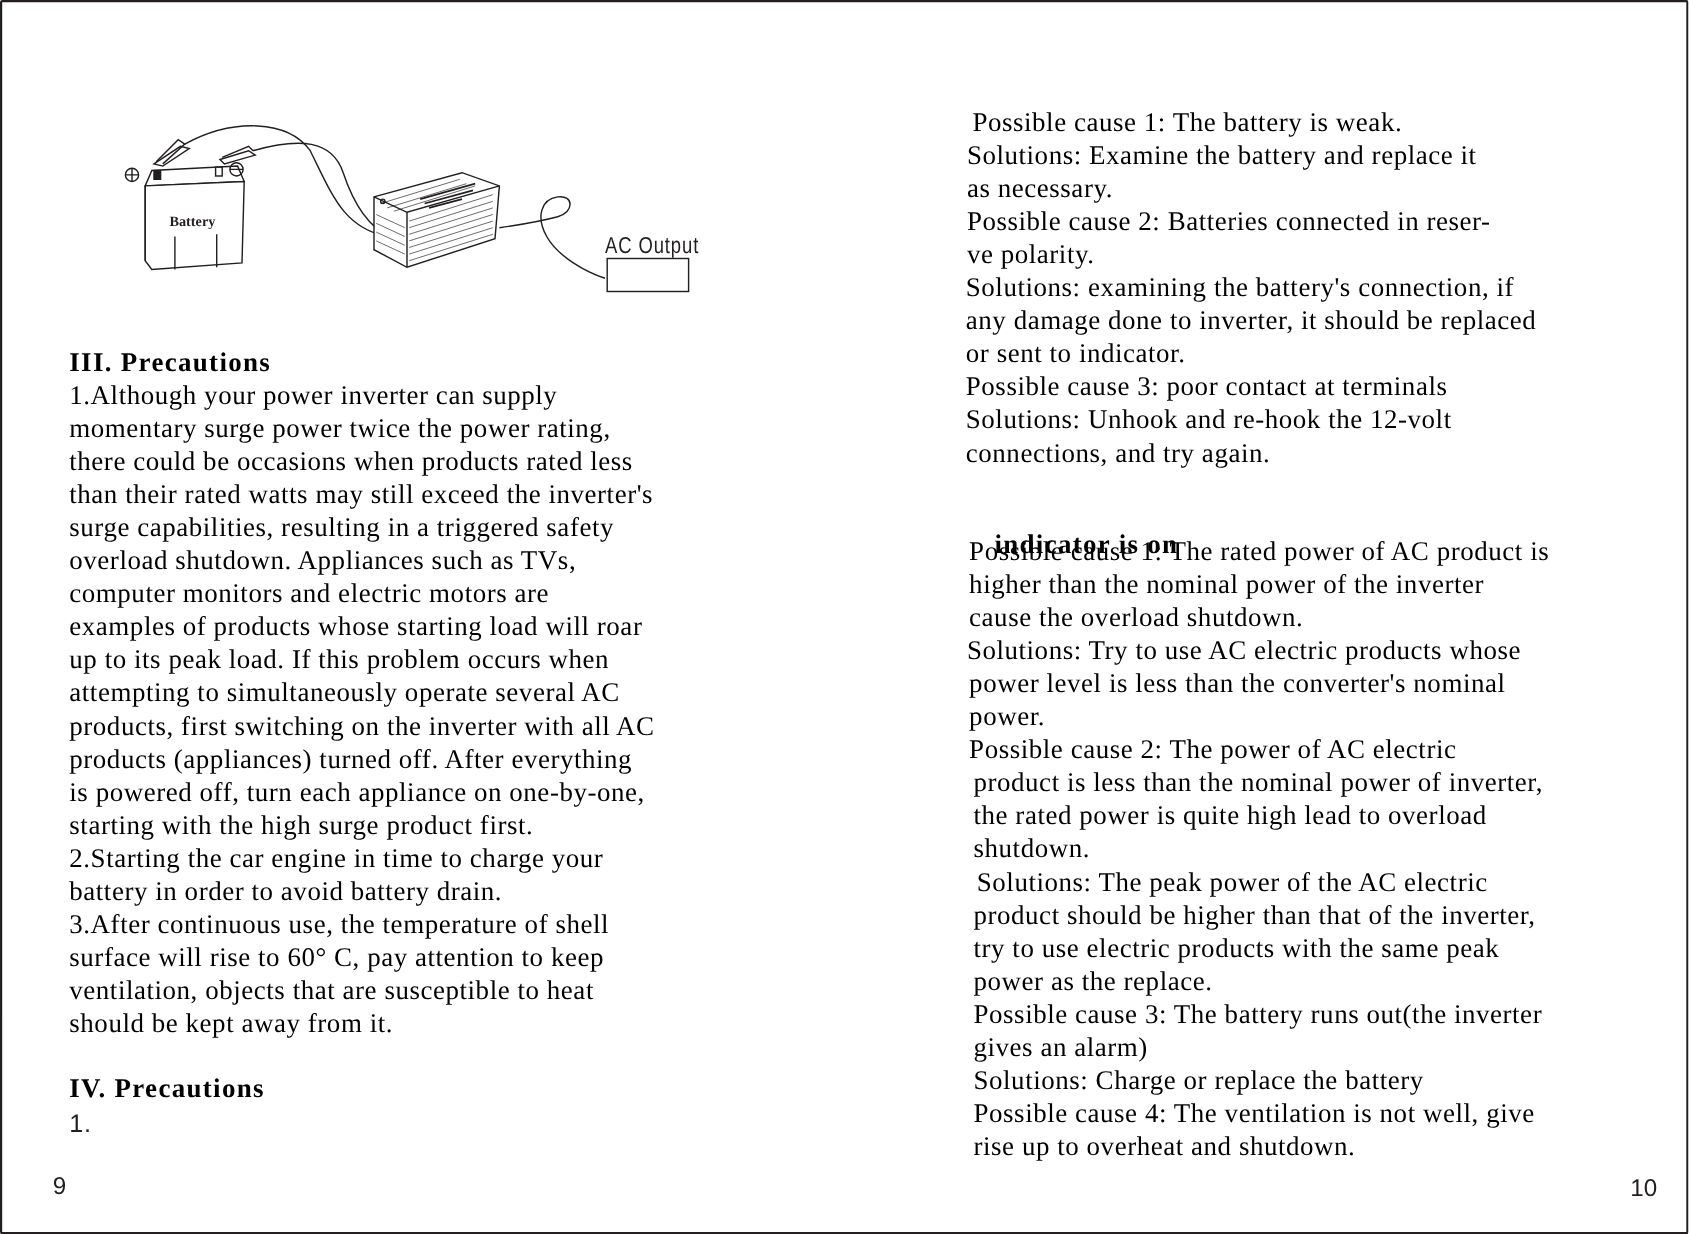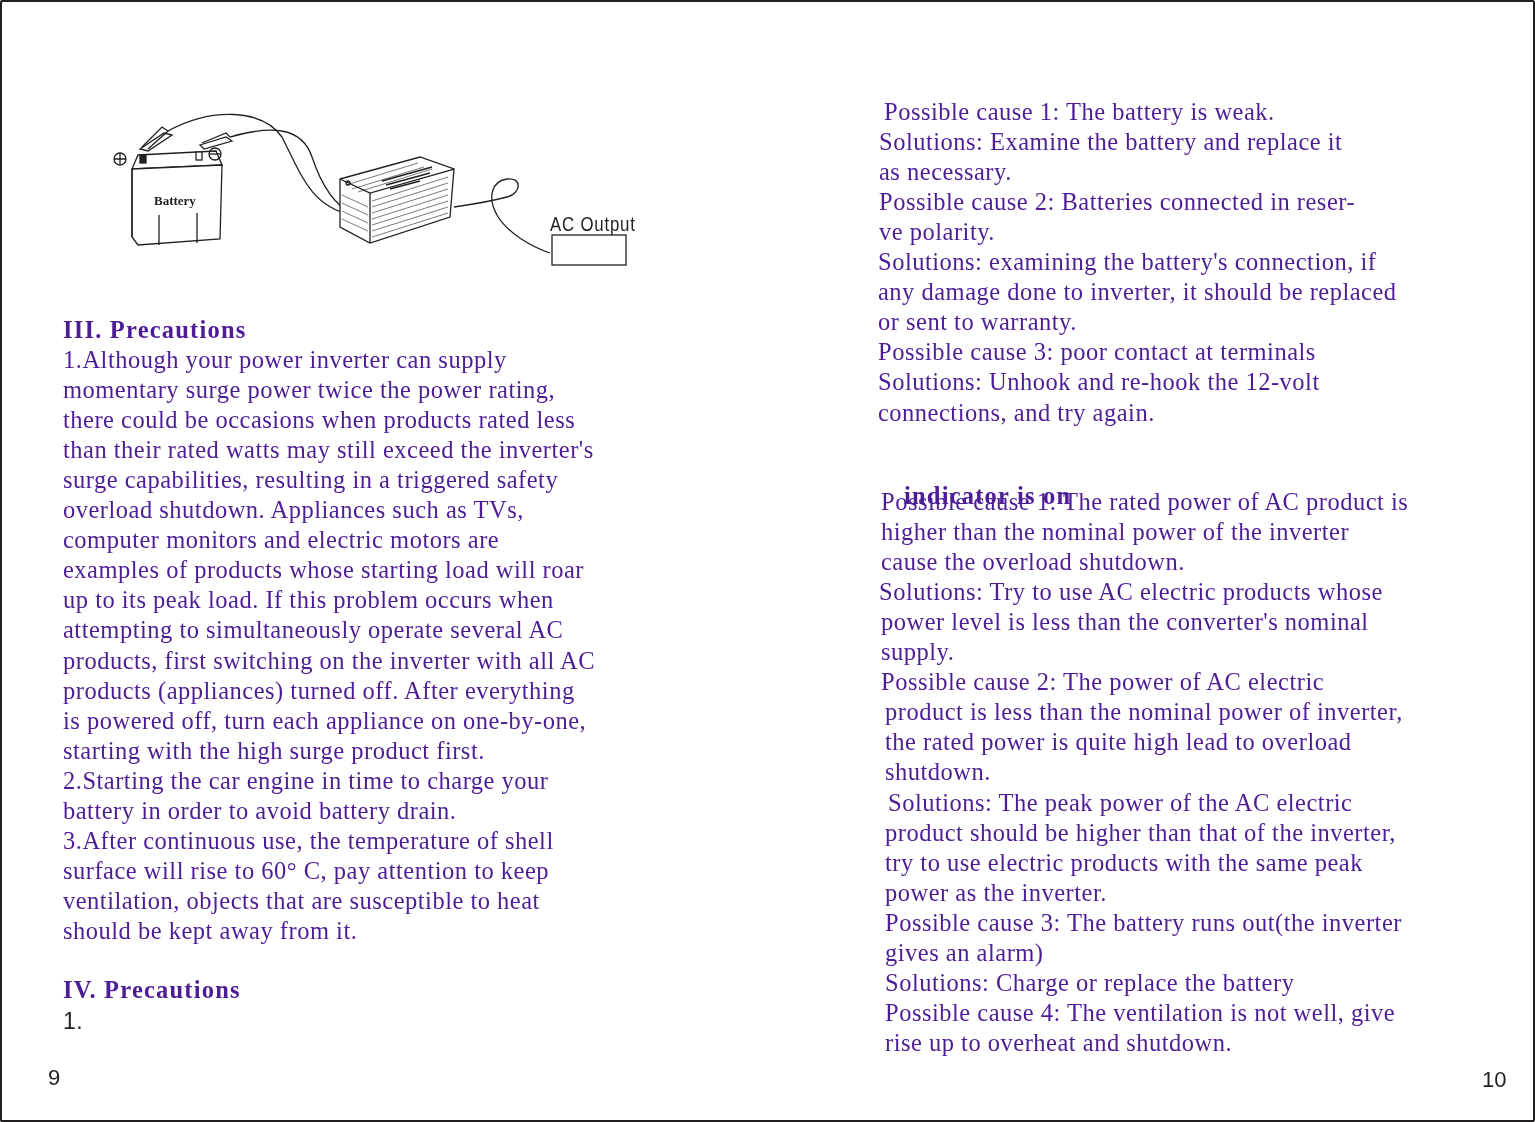--- a/index.html
+++ b/index.html
@@ -1,21 +1,21 @@
 <!DOCTYPE html>
 <html><head>
 <meta charset="utf-8">
 <style>
   html, body { margin: 0; padding: 0; background: #ffffff; }
   body { width: 1535px; height: 1122px; position: relative; overflow: hidden; }
   .sheet {
     position: absolute; left: 0; top: 0; width: 1531px; height: 1118px;
     border: 2px solid #231f20; border-radius: 2px; background: #fff;
   }
-  .serif { font-family: "Liberation Serif", "DejaVu Serif", serif; color: #4c1d95; }
+  .serif { font-family: "Liberation Serif", "DejaVu Serif", serif; color: #000000; }
   .line {
     position: absolute; white-space: nowrap; font-size: 24.5px; line-height: 30px;
     letter-spacing: 0.5px; transform-origin: 0 0;
   }
   .bold { font-weight: bold; letter-spacing: 1.2px; }
   .pagenum {
     position: absolute; font-family: "Liberation Sans", "DejaVu Sans", sans-serif;
     font-size: 22px; color: #231f20;
   }
   .illus { position: absolute; left: 100px; top: 95px; width: 540px; height: 180px; }
@@ -103,41 +103,41 @@
   <div class="pagenum" style="left:46px; top:1063px;">9</div>
 
   <div id="right-p1">
       <div class="serif line" style="left: 882px; top: 95px;">Possible cause 1: The battery is weak.</div>
       <div class="serif line" style="left: 877px; top: 125.05px;">Solutions: Examine the battery and replace it</div>
       <div class="serif line" style="left: 877px; top: 155.1px;">as necessary.</div>
       <div class="serif line" style="left: 877px; top: 185.15px;">Possible cause 2: Batteries connected in reser-</div>
       <div class="serif line" style="left: 877px; top: 215.2px;">ve polarity.</div>
       <div class="serif line" style="left: 876px; top: 245.25px;">Solutions: examining the battery's connection,   if</div>
       <div class="serif line" style="left: 876px; top: 275.3px;">any damage done to inverter, it should be replaced</div>
-      <div class="serif line" style="left: 876px; top: 305.35px;">or sent to warranty.</div>
+      <div class="serif line" style="left: 876px; top: 305.35px;">or sent to indicator.</div>
       <div class="serif line" style="left: 876px; top: 335.4px;">Possible cause 3: poor contact at terminals</div>
       <div class="serif line" style="left: 876px; top: 365.45px;">Solutions: Unhook and re-hook the 12-volt</div>
       <div class="serif line" style="left: 876px; top: 395.5px;">connections, and try again.</div>
     </div>
   <div class="serif line bold" style="left:902px; top:455px;margin-top:24px;">indicator is on</div>
   <div id="right-p2">
       <div class="serif line" style="left: 879px; top: 485px;">Possible cause 1: The rated power of AC product is</div>
       <div class="serif line" style="left: 879px; top: 515.05px;">higher than the nominal power of the inverter</div>
       <div class="serif line" style="left: 879px; top: 545.1px;">cause the overload shutdown.</div>
       <div class="serif line" style="left: 877px; top: 575.15px;">Solutions: Try to use AC electric products whose</div>
       <div class="serif line" style="left: 879px; top: 605.2px;">power level is less than the converter's nominal</div>
-      <div class="serif line" style="left: 879px; top: 635.25px;">supply.</div>
+      <div class="serif line" style="left: 879px; top: 635.25px;">power.</div>
       <div class="serif line" style="left: 879px; top: 665.3px;">Possible cause 2: The power of AC electric</div>
       <div class="serif line" style="left: 883px; top: 695.35px;">product is less than the nominal power of inverter,</div>
       <div class="serif line" style="left: 883px; top: 725.4px;">the rated power is quite high lead to overload</div>
       <div class="serif line" style="left: 883px; top: 755.45px;">shutdown.</div>
       <div class="serif line" style="left: 886px; top: 785.5px;">Solutions: The peak power of the AC electric</div>
       <div class="serif line" style="left: 883px; top: 815.55px;">product should be higher than that of the inverter,</div>
       <div class="serif line" style="left: 883px; top: 845.6px;">try to use electric products with the same peak</div>
-      <div class="serif line" style="left: 883px; top: 875.65px;">power as the inverter.</div>
+      <div class="serif line" style="left: 883px; top: 875.65px;">power as the replace.</div>
       <div class="serif line" style="left: 883px; top: 905.7px;">Possible cause 3: The battery runs out(the inverter</div>
       <div class="serif line" style="left: 883px; top: 935.75px;">gives an alarm)</div>
       <div class="serif line" style="left: 883px; top: 965.8px;">Solutions: Charge or replace the battery</div>
       <div class="serif line" style="left: 883px; top: 995.85px;">Possible cause 4: The ventilation is not well, give</div>
       <div class="serif line" style="left: 883px; top: 1025.9px;">rise up to overheat and shutdown.</div>
     </div>
 
   <div class="pagenum" style="left:1480px; top:1065px;">10</div>
 </div>
 

